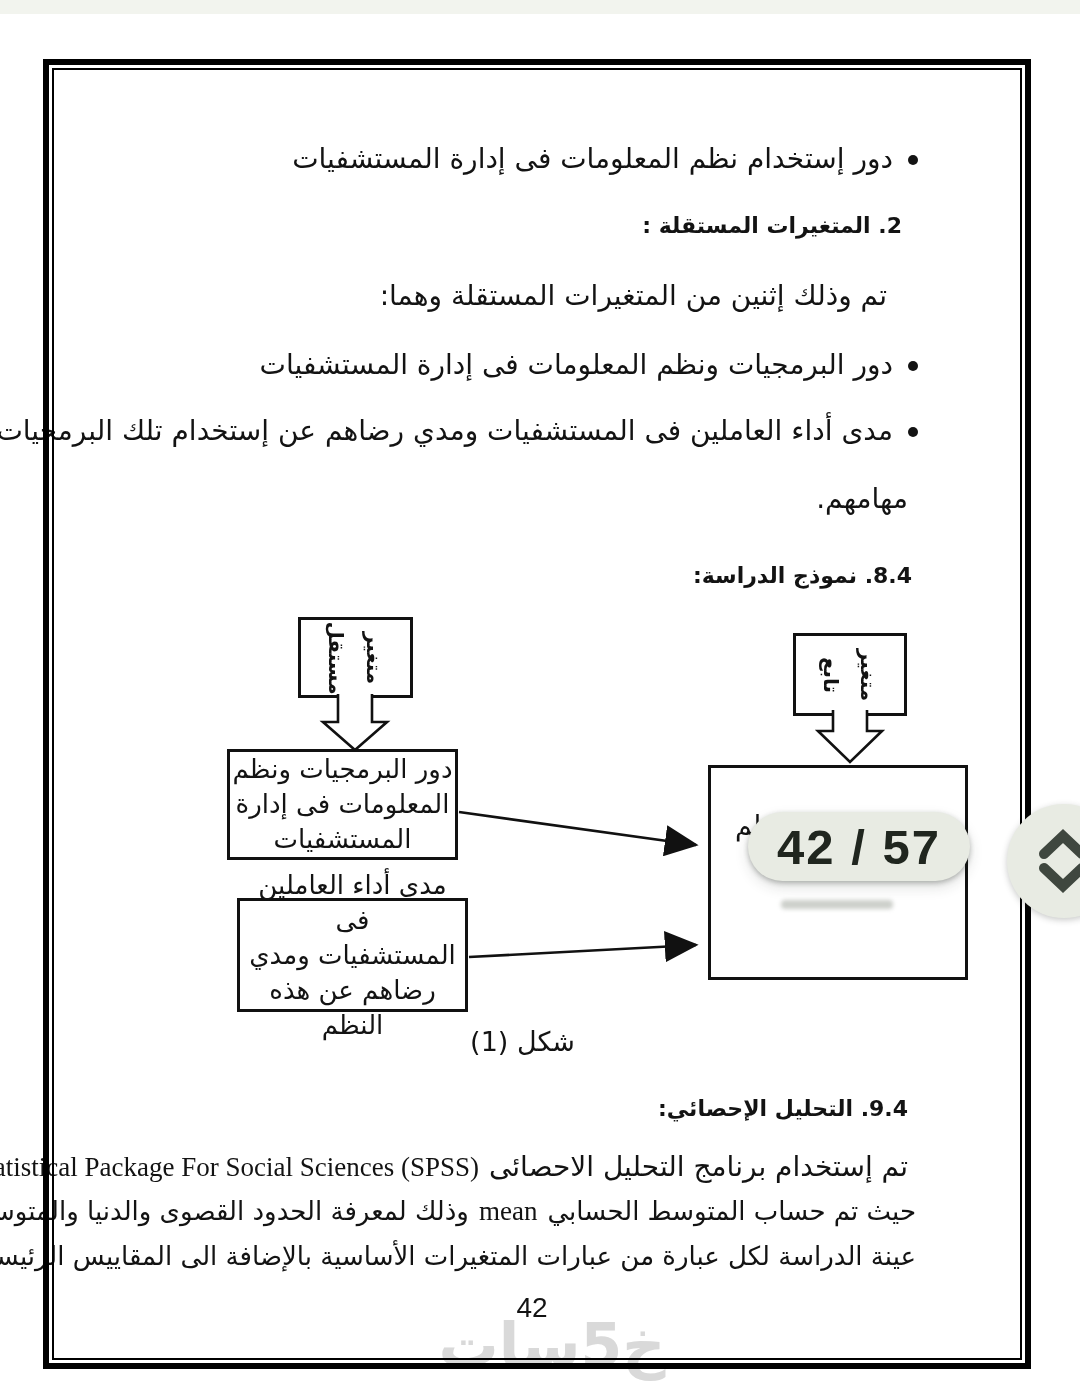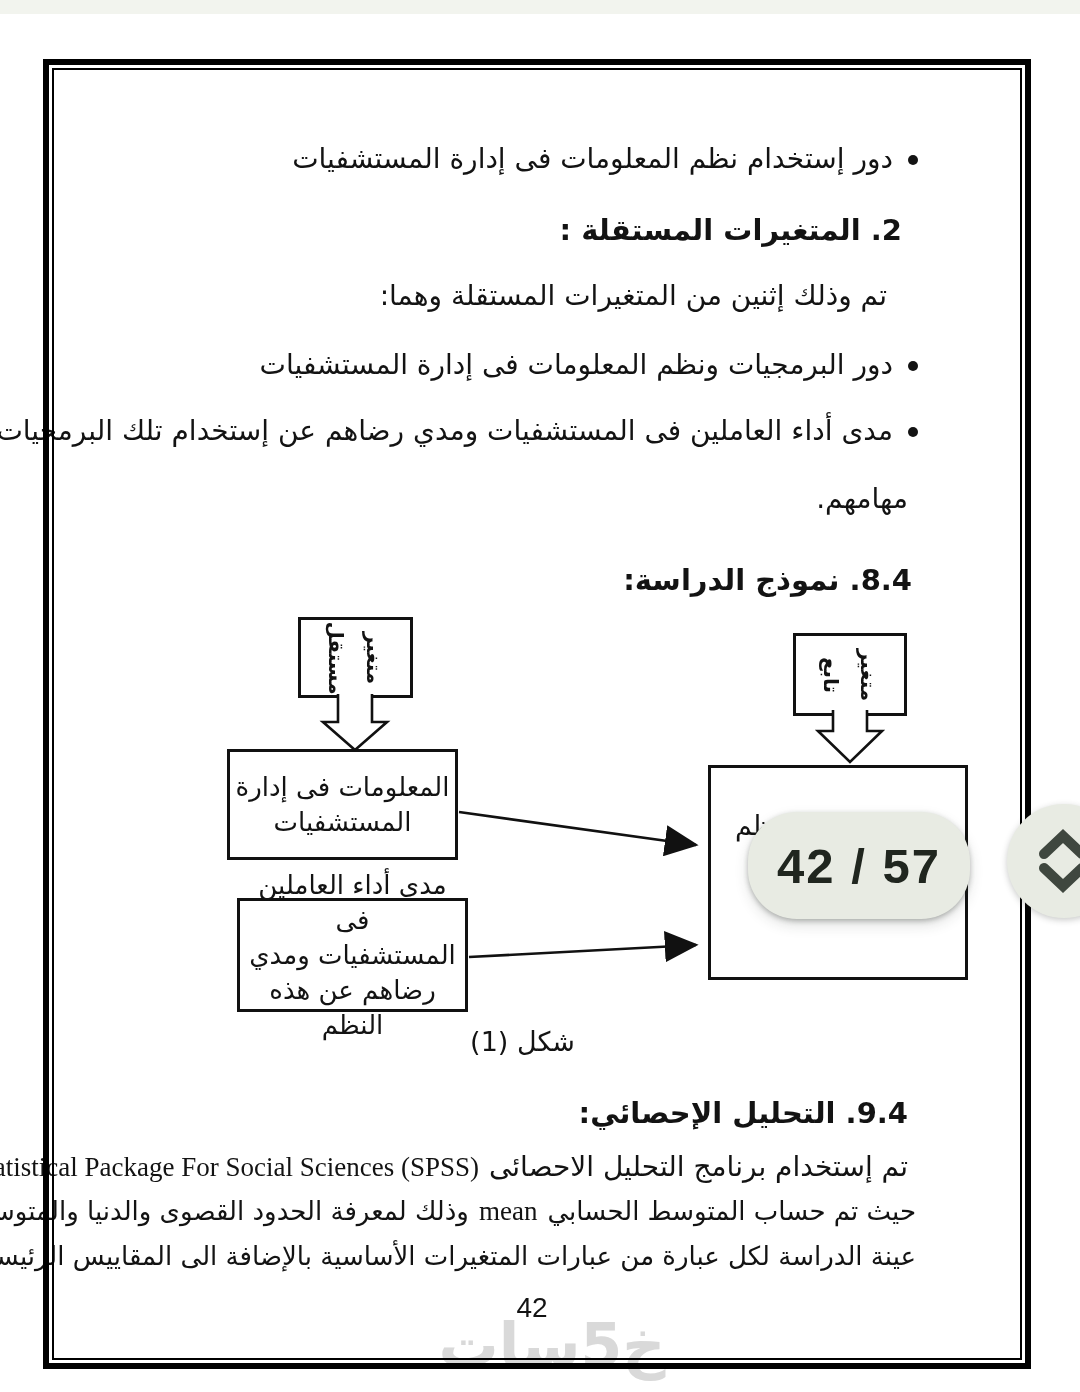--- a/index.html
+++ b/index.html
@@ -7,33 +7,33 @@
               font-family:"DejaVu Sans", sans-serif; color:#131313; }
   .abs { position:absolute; }
 
   
   #top-strip { left:0; top:0; width:1080px; height:14px; background:#f2f4ee; z-index:5; }
 
   #page-frame { left:52px; top:68px; width:970px; height:1292px;
                 border:2.5px solid #000; outline:6px solid #000; outline-offset:3px;
                 background:transparent; z-index:4; pointer-events:none; }
 
-  #page-pill { left:748px; top:812px; width:222px; height:107px; border-radius:49px;
+  #page-pill { left:748px; top:812px; width:222px; height:69px; border-radius:49px;
                background:#e8ebe3; z-index:7; display:flex; align-items:center; justify-content:center;
                box-shadow:0 2px 5px rgba(40,45,40,.30), 0 6px 14px rgba(40,45,40,.15); }
   #page-pill span { direction:ltr; font-family:"Liberation Sans", sans-serif; font-weight:bold;
                     font-size:49px; letter-spacing:2px; color:#20261f; }
 
   #scroll-widget { left:1007px; top:804px; width:114px; height:114px; border-radius:50%;
                    background:#e8ebe3; z-index:7; box-shadow:0 2px 6px rgba(40,45,40,.25); }
   #scroll-widget svg { position:absolute; left:0; top:0; }
 
   
   .doc-line { direction:rtl; text-align:right; white-space:nowrap; font-size:28px; z-index:2; }
-  .heading  { font-weight:bold; font-size:29px; }
+  .heading  { font-weight:bold; font-size:22px; }
   .dot { display:inline-block; width:10px; height:10px; border-radius:50%;
          background:#131313; margin-inline-end:15px; vertical-align:3px; }
 
   #bullet-top      { right:162px; top:142px; }
   #heading-vars    { right:178px; top:213px; }
   #intro-line      { right:193px; top:279px; }
   #bullet-software { right:162px; top:348px; }
   #bullet-perf     { right:162px; top:414px; }
   #bullet-perf-2   { right:172px; top:482px; }
   #heading-model   { right:168px; top:554px;margin-top:9px; }
@@ -99,20 +99,21 @@
   <span class="vword vw-left">مستقل</span>
 </div>
 
 <div class="abs dg-box" id="vbox-dep">
   <span class="vword vw-right">متغير</span>
   <span class="vword vw-left">تابع</span>
 </div>
 
 <div class="abs dg-box" id="sbox-software">
   <div class="dg-text">
+    <span>دور البرمجيات ونظم</span>
     <span>المعلومات فى إدارة</span>
     <span>المستشفيات</span>
   </div>
 </div>
 
 <div class="abs dg-box" id="sbox-perf">
   <div class="dg-text">
     <span>مدى أداء العاملين فى</span>
     <span>المستشفيات ومدي</span>
     <span>رضاهم عن هذه النظم</span>

